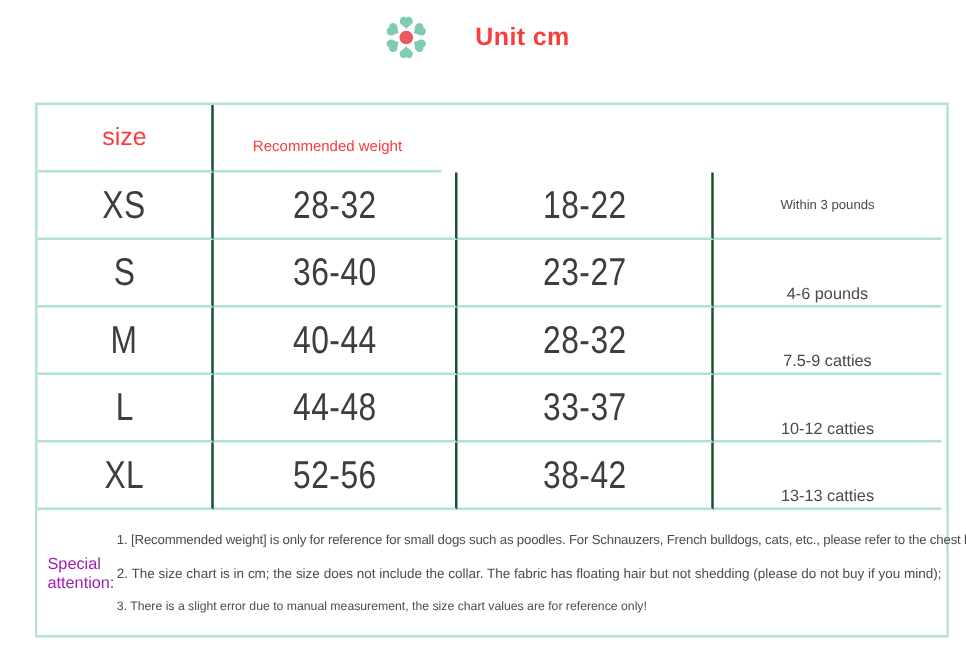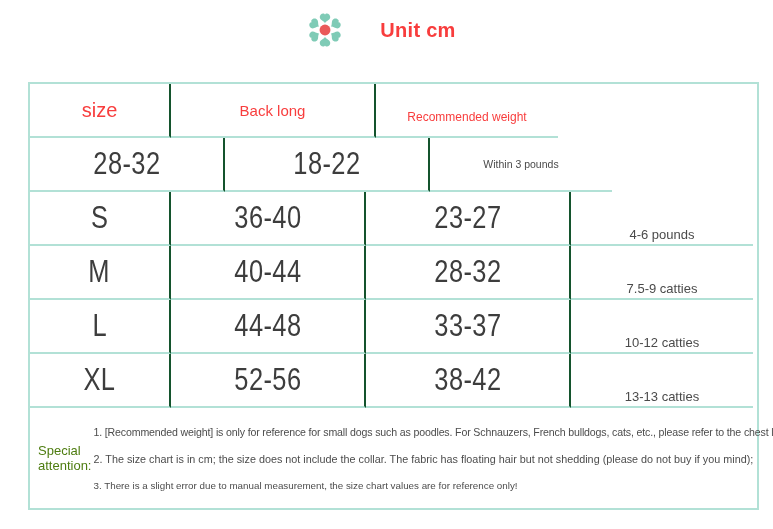--- a/index.html
+++ b/index.html
@@ -47,21 +47,21 @@
   }
   .wt{color:#4a4a4a;font-size:13px;margin-top:32px;}
   .wt-small{color:#4a4a4a;font-size:10.5px;}
   
   .notes{
     display:flex;align-items:stretch;height:100px;background:#fff;
   }
   .notes-label{
     width:118px;display:flex;align-items:center;justify-content:flex-start;
     padding-left:8px;box-sizing:border-box;
-    color:#4d7c0f;font-size:13px;font-weight:400;
+    color:#a21caf;font-size:13px;font-weight:400;
   }
   .notes-list{
     flex:1;display:flex;flex-direction:column;justify-content:center;gap:15px;
     padding-left:2px;box-sizing:border-box;
   }
   .note{color:#4c4c4c;white-space:nowrap;}
   .note-1{font-size:10.6px;letter-spacing:-.15px;}
   .note-2{font-size:10.8px;}
   .note-3{font-size:9.8px;}
 </style>
@@ -84,29 +84,29 @@
     </svg>
     <span class="unit-label">Unit cm</span>
   </div>
 
   <div class="panel">
 
     <div class="grid-row hrow">
       <div class="cell c1">
         <span class="h-size">size</span>
       </div>
-      <div class="cell c3">
-        <span class="h-back">Back long</span>
-      </div>
       <div class="cell c4">
         <span class="h-weight">Recommended weight</span>
       </div>
     </div>
 
     <div class="grid-row drow">
+      <div class="cell c1">
+          <span class="big">XS</span>
+        </div>
       <div class="cell c2">
           <span class="big">28-32</span>
         </div>
       <div class="cell c3">
           <span class="big">18-22</span>
         </div>
       <div class="cell c4">
           <span class="wt-small">Within 3 pounds</span>
         </div>
     </div>

